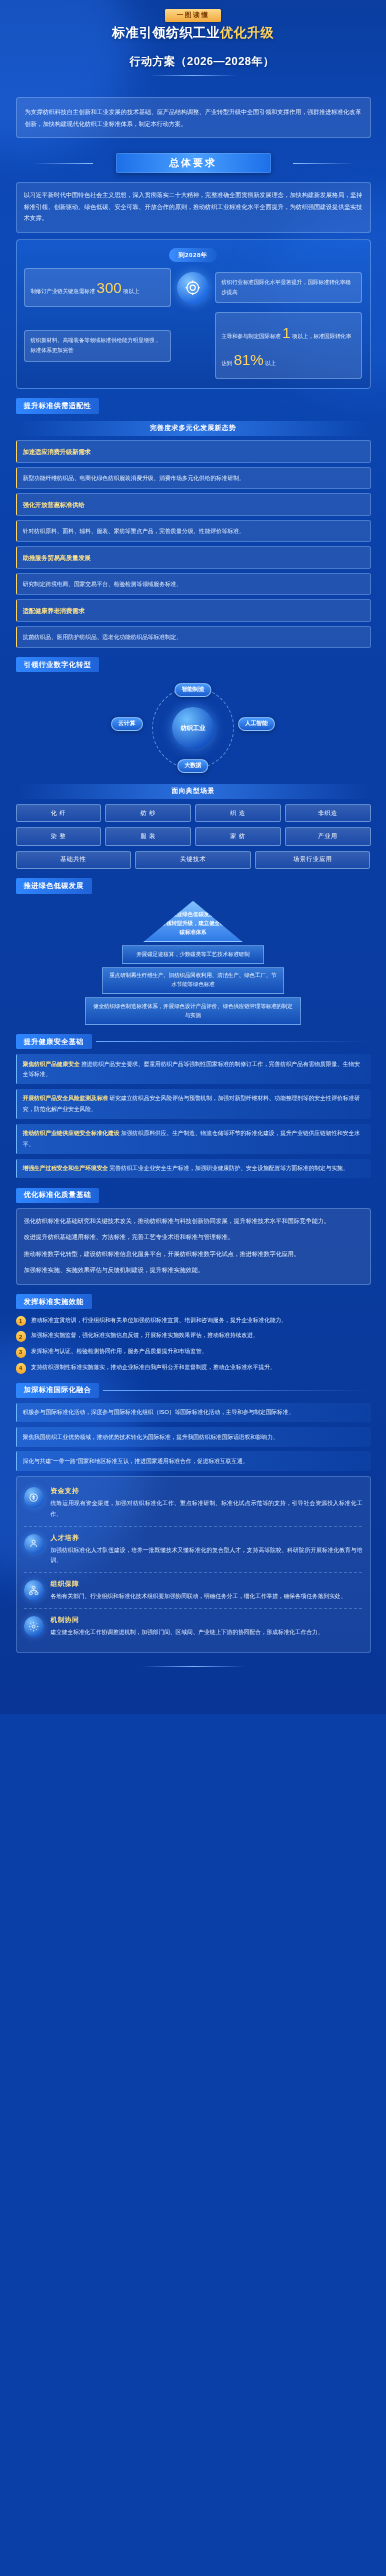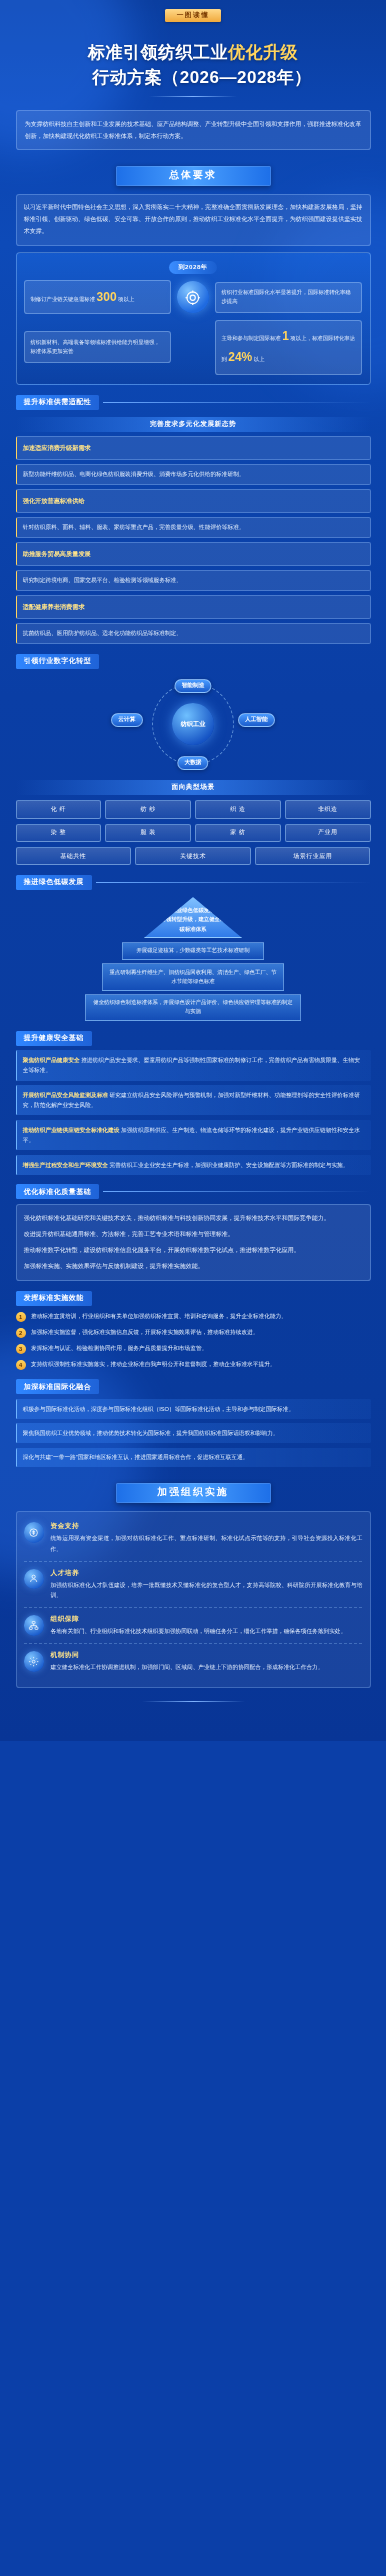--- a/index.html
+++ b/index.html
@@ -39,43 +39,43 @@
     letter-spacing: 1.5px;
     padding: 2.1px 11.3px;
     border-radius: 1.5px;
     box-shadow: 0 1px 3.1px rgba(0,0,0,.25);
   }
   .ribbon::before, .ribbon::after {
     content: "";
     display: inline-block;
   }
   .title-main {
-    margin-top: 20px;
-    font-size: 17px;
+    margin-top: 2px;
+    font-size: 13px;
     font-weight: bold;
     letter-spacing: 0.5px;
     line-height: 1.35;
     text-shadow: 0 1px 3.1px rgba(0,0,0,.35);
   }
   .title-main .accent { color: #ffd45e; }
   .title-sub {
-    font-size: 17px;
+    font-size: 11px;
     font-weight: bold;
     letter-spacing: 0.5px;
-    margin-top: 1px;
+    margin-top: 12px;
     text-shadow: 0 1px 3.1px rgba(0,0,0,.35);
     padding-left: 18px;
   }
   .hdr-deco {
     width: 88px; height: 1px; margin: 6.2px auto 0;
     background: linear-gradient(90deg, transparent, #7fb3ff, transparent);
   }
 
   
-  .wrap { width: 355px; margin: 8px auto; position: relative; }
+  .wrap { width: 355px; margin: 16px auto; position: relative; }
   .intro {
     background: rgba(255,255,255,.10);
     border: 0.5px solid rgba(160,200,255,.35);
     border-radius: 3.1px;
     padding: 7.2px 8.2px;
     font-size: 6px;
     line-height: 2;
     color: #e8f1ff;
     margin-top: 8.2px;
     text-align: justify;
@@ -154,21 +154,21 @@
   .goal-card {
     background: rgba(255,255,255,.12);
     border: 0.5px solid rgba(170,210,255,.4);
     border-radius: 3.1px;
     padding: 5.2px 5.7px;
     font-size: 5.4px;
     line-height: 1.8;
     color: #eaf2ff;
     min-height: 30px;
   }
-  .goal-card .big { color: #ffd45e; font-size: 12px; font-weight: bold; vertical-align: -0.5px; }
+  .goal-card .big { color: #ffd45e; font-size: 15px; font-weight: normal; vertical-align: -0.5px; }
   .goal-mid {
     width: 32px; height: 32px; border-radius: 50%;
     background: radial-gradient(circle at 35% 30%, #7fc3ff, #1f6ae0 70%);
     display: flex; align-items: center; justify-content: center;
     box-shadow: 0 0 9.3px rgba(90,170,255,.6);
     margin: 0 auto;
   }
   .goal-mid svg { width: 17.5px; height: 17.5px; }
 
   
@@ -354,21 +354,21 @@
           <span>纺织行业标准国际化水平显著提升，国际标准转化率稳步提高</span>
         </div>
         <div class="goal-card">
           <span>纺织新材料、高端装备等领域标准供给能力明显增强，标准体系更加完善</span>
         </div>
         <div></div>
         <div class="goal-card">
           <span>主导和参与制定国际标准</span>
           <span class="big">1</span>
           <span>项以上，标准国际转化率达到</span>
-          <span class="big">24%</span>
+          <span class="big">81%</span>
           <span>以上</span>
         </div>
       </div>
     </div>
 
 
     <div class="sub-head">
       <span class="tab">提升标准供需适配性</span>
       <span class="line"></span>
     </div>
@@ -502,25 +502,20 @@
     </div>
 
     <div class="sub-head">
       <span class="tab">加深标准国际化融合</span>
       <span class="line"></span>
     </div>
     <div class="hl-block">积极参与国际标准化活动，深度参与国际标准化组织（ISO）等国际标准化活动，主导和参与制定国际标准。</div>
     <div class="hl-block">聚焦我国纺织工业优势领域，推动优势技术转化为国际标准，提升我国纺织标准国际话语权和影响力。</div>
     <div class="hl-block">深化与共建“一带一路”国家和地区标准互认，推进国家通用标准合作，促进标准互联互通。</div>
 
-    <div class="section-title">
-      <span class="wing l"></span>
-      <span class="bar">加强组织实施</span>
-      <span class="wing r"></span>
-    </div>
 
     <div class="org-wrap">
       <div class="org-item">
         <div class="org-icon">
           <svg viewBox="0 0 24 24" fill="none" stroke="#fff" stroke-width="1.6">
             <circle cx="12" cy="12" r="8"></circle>
               <path d="M12 7v10M9 10h6M9 13h6"></path>
           </svg>
         </div>
         <div class="org-body">

